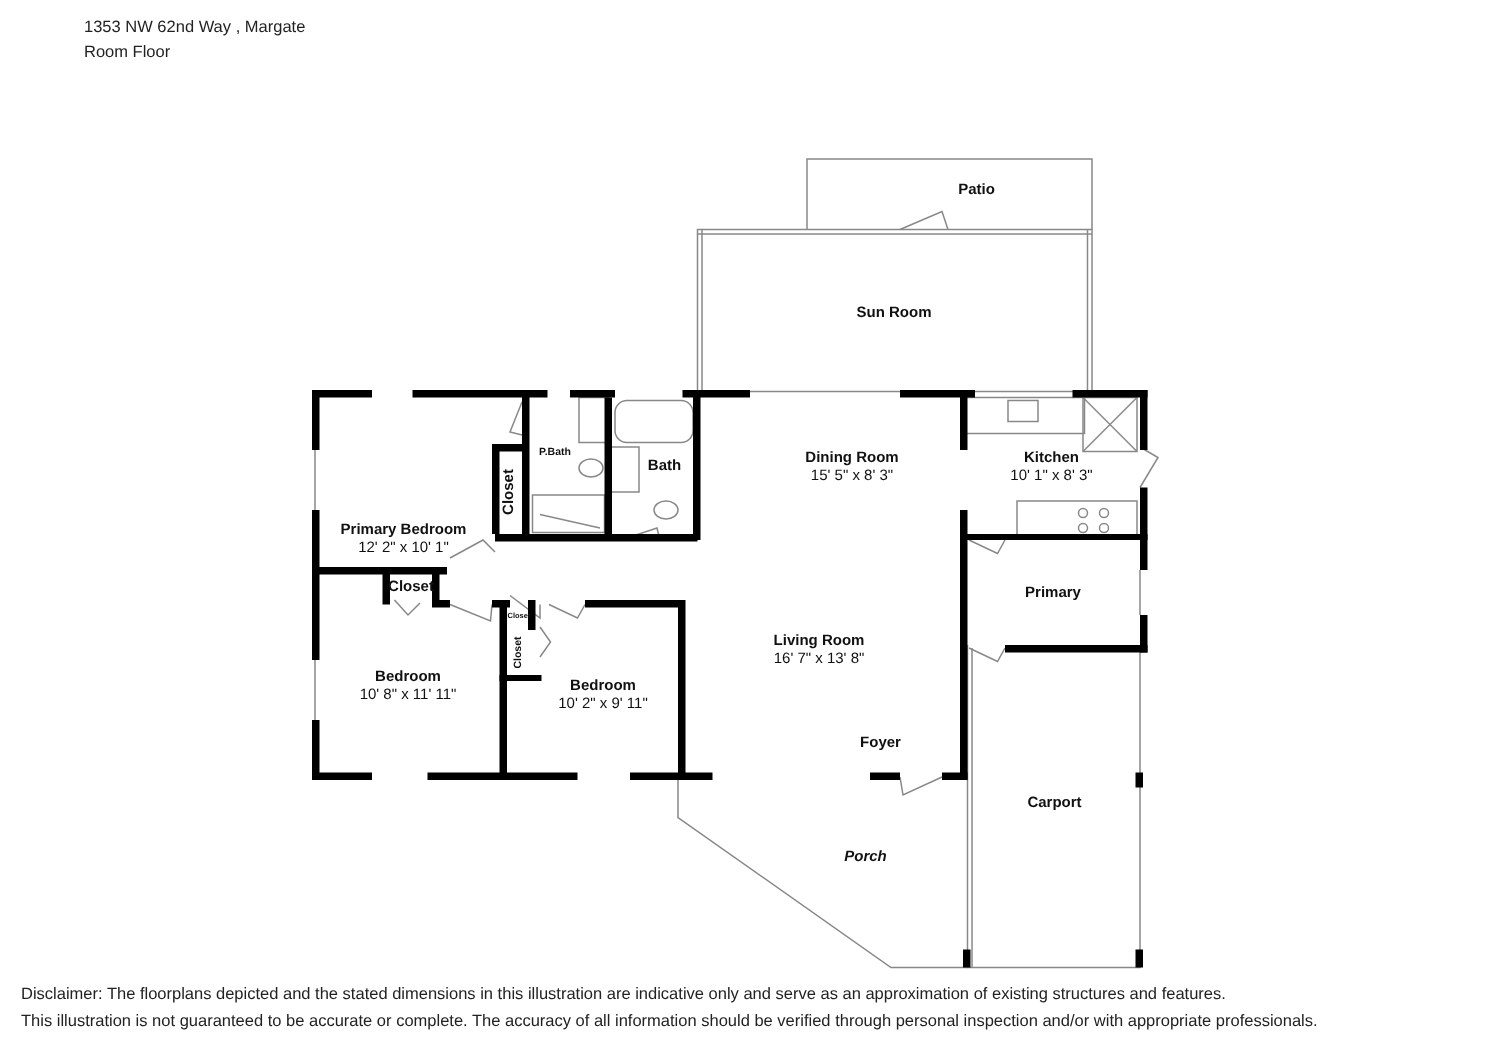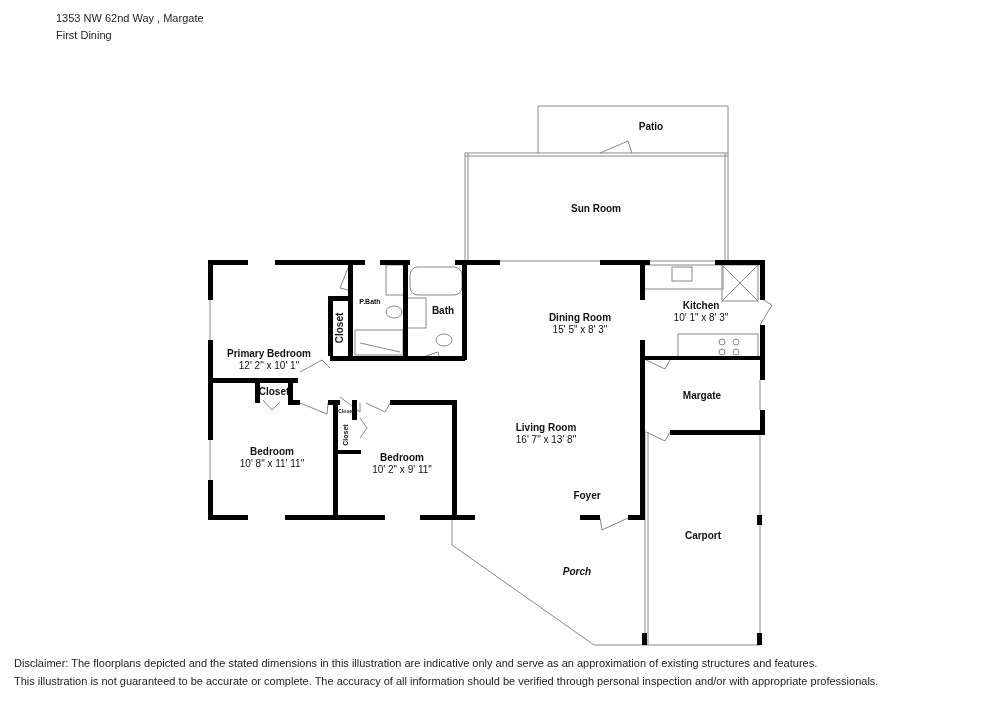--- a/index.html
+++ b/index.html
@@ -15,21 +15,21 @@
   .room .name { font-weight:bold; font-size:10px; display:block; }
   .room .dim { font-size:10px; display:block; }
   .small .name { font-size:7px; }
   .tiny .name { font-size:5px; }
   .vert { transform:translate(-50%,-50%) rotate(-90deg); }
 </style>
 </head>
 <body>
 
 <div class="hdr" id="addr">1353 NW 62nd Way , Margate</div>
-<div class="hdr" id="floor">First Dining</div>
+<div class="hdr" id="floor">Room Floor</div>
 
 <svg class="plan" width="1000" height="707" viewBox="0 0 1000 707">
   <g fill="none" stroke="#888" stroke-width="1">
 
     <polyline points="538,153 538,106 728,106 728,153"></polyline>
 
     <rect x="465" y="153" width="263" height="108"></rect>
     <line x1="465" y1="156" x2="728" y2="156"></line>
     <line x1="468" y1="153" x2="468" y2="261"></line>
     <line x1="725" y1="153" x2="725" y2="261"></line>
@@ -142,30 +142,30 @@
 <div class="room vert" style="left:340px;top:328px;">
     <span class="name">Closet</span>
   </div>
 <div class="room small" style="left:370px;top:302px;">
     <span class="name">P.Bath</span>
   </div>
 <div class="room" style="left:443px;top:311px;">
     <span class="name">Bath</span>
   </div>
 
-<div class="room" style="left:580px;top:312px;margin-top:12px;">
+<div class="room" style="left:568px;top:312px;">
   <span class="name">Dining Room</span>
   <span class="dim">15' 5" x 8' 3"</span>
 </div>
 <div class="room" style="left:701px;top:312px;">
   <span class="name">Kitchen</span>
   <span class="dim">10' 1" x 8' 3"</span>
 </div>
 <div class="room" style="left:702px;top:396px;">
-    <span class="name">Margate</span>
+    <span class="name">Primary</span>
   </div>
 
 <div class="room" style="left:274px;top:392px;">
     <span class="name">Closet</span>
   </div>
 <div class="room" style="left:272px;top:458px;">
   <span class="name">Bedroom</span>
   <span class="dim">10' 8" x 11' 11"</span>
 </div>
 <div class="room tiny" style="left:346px;top:411px;">

